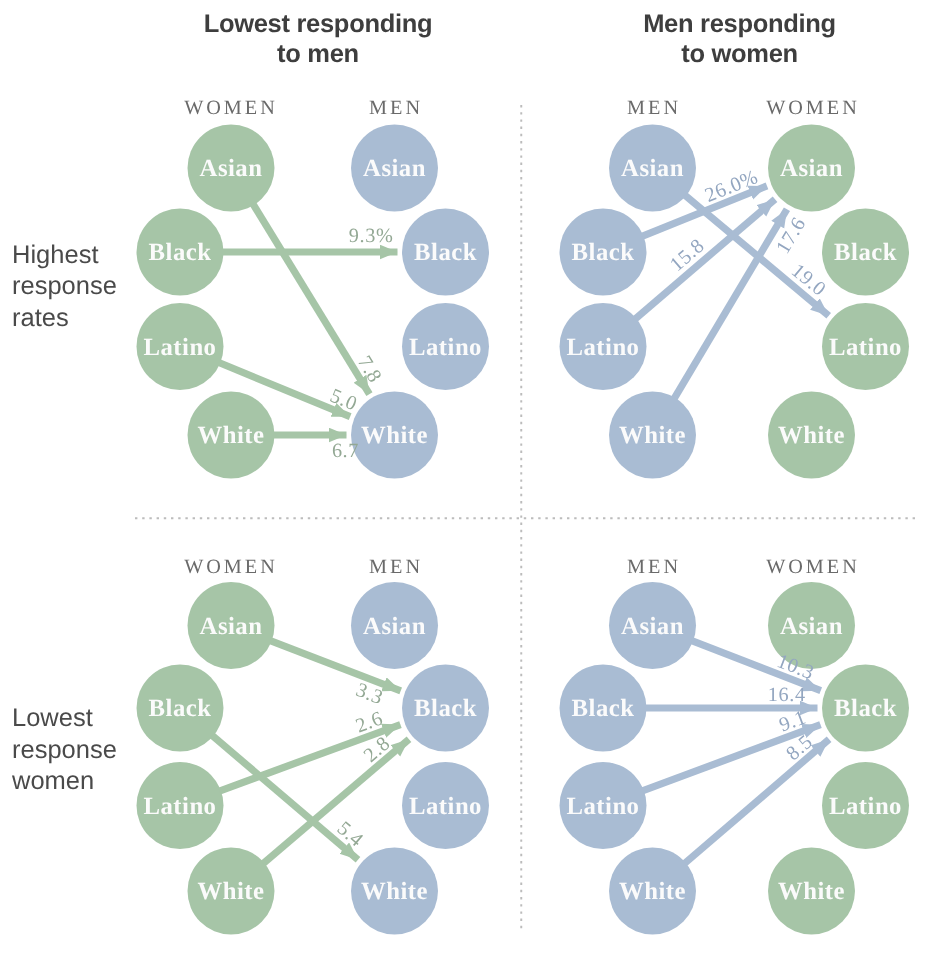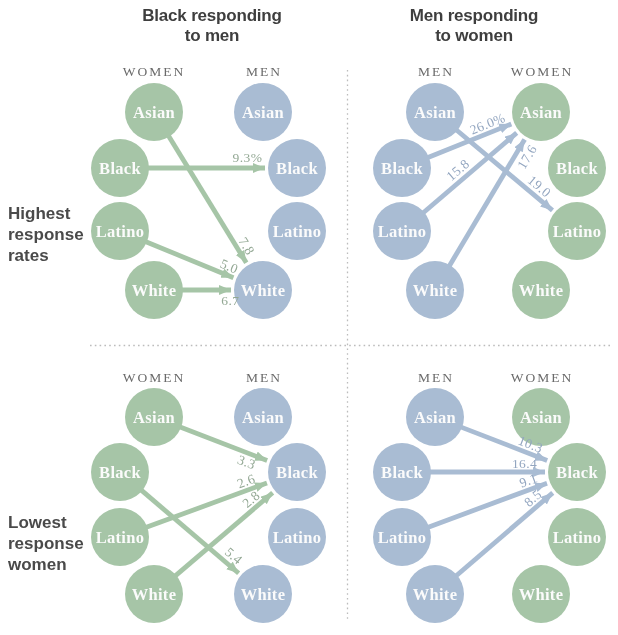--- a/index.html
+++ b/index.html
@@ -7,40 +7,40 @@
     width:618px;height:635px;position:relative;overflow:hidden;
     background:#ffffff;font-family:"Liberation Sans",sans-serif;
   }
   .stage{position:absolute;inset:0;}
   .panel-title{
     position:absolute;top:6px;width:220px;text-align:center;
     font-size:17px;font-weight:700;line-height:1.2;
     color:var(--title-color,#3e3e3e);white-space:pre-line;letter-spacing:-0.2px;
   }
   .title-left{left:102px;}
-  .title-right{left:364px;}
+  .title-right{left:383px;}
   .row-label{
-    position:absolute;left:8px;font-size:17px;font-weight:700;line-height:21px;
-    color:var(--row-label-color,#4a4a4a);white-space:pre-line;margin-top:44px;
+    position:absolute;left:8px;font-size:17px;font-weight:400;line-height:21px;
+    color:var(--row-label-color,#4a4a4a);white-space:pre-line;
   }
   .row-top{top:159px;}
   .row-bottom{top:468px;}
   svg{position:absolute;left:0;top:0;}
   svg text{font-family:"Liberation Serif","DejaVu Serif",serif;}
   .col-header{font-size:13.5px;letter-spacing:2px;}
   .node-label{font-size:16.5px;font-weight:700;letter-spacing:0.3px;}
   .edge-label{font-size:13.5px;letter-spacing:0.4px;}
   .edge{fill:none;stroke-width:4.8;}
   .divider{stroke-width:1.3;stroke-dasharray:1.6 3.2;}
 </style>
 </head>
 <body>
 
 <div class="stage">
-  <div class="panel-title title-left">Black responding
+  <div class="panel-title title-left">Lowest responding
 to men</div>
   <div class="panel-title title-right">Men responding
 to women</div>
   <div class="row-label row-top">Highest
 response
 rates</div>
   <div class="row-label row-bottom">Lowest
 response
 women</div>
   <svg id="diagram" width="618" height="635" viewBox="0 0 618 635">

